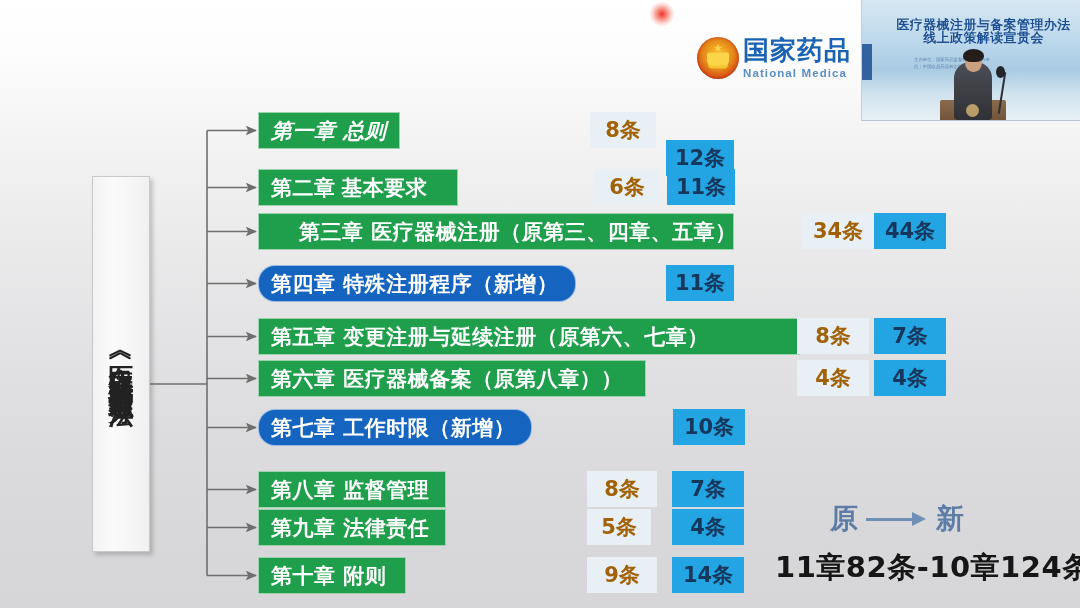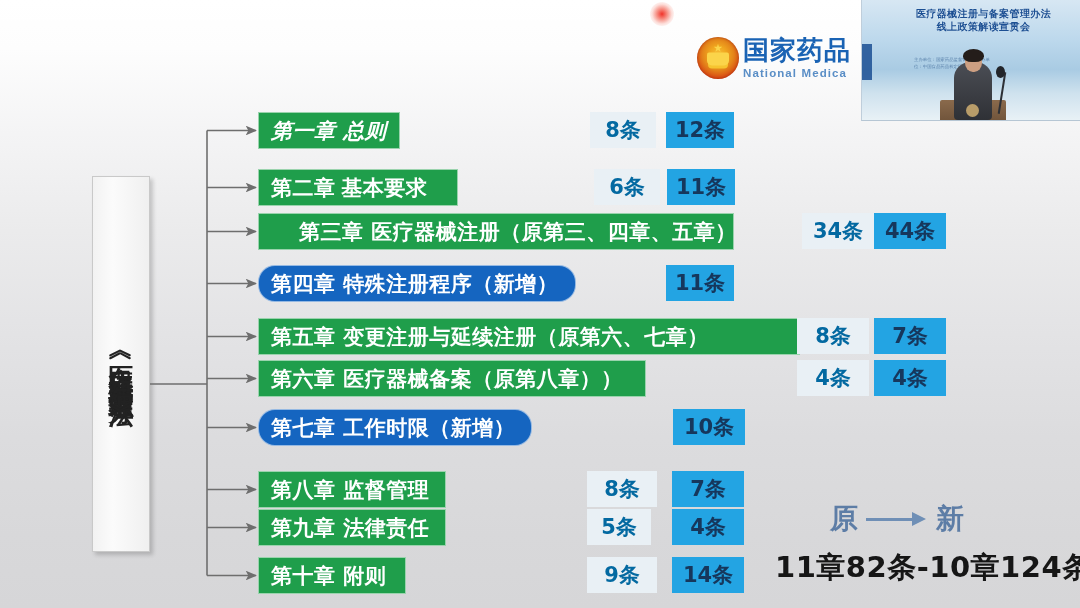--- a/index.html
+++ b/index.html
@@ -112,25 +112,25 @@
     height: 120px;
     overflow: hidden;
     background: linear-gradient(to bottom, #d7e7f3 0%, #bcd8ec 34%, #a9cbe3 58%, #cfe2ee 78%, #e8f1f6 100%);
     border-left: 1px solid #bfcedb;
     border-bottom: 1px solid #b6c6d4;
   }
   #video-banner {
     position: absolute;
     left: 0;
     right: 0;
-    top: 7px;
+    top: 18px;
     text-align: center;
     color: #1b4f93;
     font-weight: bold;
-    font-size: 10px;
+    font-size: 13px;
     line-height: 13px;
     letter-spacing: .4px;
     text-shadow: 0 0 1px rgba(255,255,255,.7);
     padding-left: 25px;
   }
   #video-subcaption {
     position: absolute;
     left: 52px;
     top: 56px;
     width: 80px;
@@ -286,21 +286,21 @@
     justify-content: center;
     box-sizing: border-box;
     padding: 0 9px;
     font-family: "DejaVu Sans", "Liberation Sans", sans-serif;
     font-weight: bold;
     font-size: 21px;
     white-space: nowrap;
   }
   .badge.old {
     background: #e9f0f5;
-    color: #0369a1;
+    color: #a16207;
   }
   .badge.new {
     background: #23a4e3;
     color: #16375c;
   }
 
   
   #legend {
     position: absolute;
     left: 830px;
@@ -409,21 +409,21 @@
         <path d="M207,575.5 L256,575.5" marker-end="url(#arrowhead)"></path>
       </g>
   </svg>
 
   <div id="chapter-list">
       <div class="chapter-row" style="top: 112px;">
         <div class="chapter-box green" style="width: 142px; font-style: italic;">
           <span>第一章 总则</span>
         </div>
         <div class="badge old" style="left: 590px; width: 66px;">8条</div>
-        <div class="badge new" style="left: 666px; width: 68px;">12条</div>
+        <div class="badge new" style="left: 666px; width: 68px; margin-top: 28px;">12条</div>
       </div>
       <div class="chapter-row" style="top: 169px;">
         <div class="chapter-box green" style="width: 200px; font-family: Liberation Serif, serif;">
           <span>第二章 基本要求</span>
         </div>
         <div class="badge old" style="left: 594px; width: 66px;">6条</div>
         <div class="badge new" style="left: 667px; width: 68px;">11条</div>
       </div>
       <div class="chapter-row" style="top: 213px;">
         <div class="chapter-box green" style="width: 476px; padding-left: 40px;">

